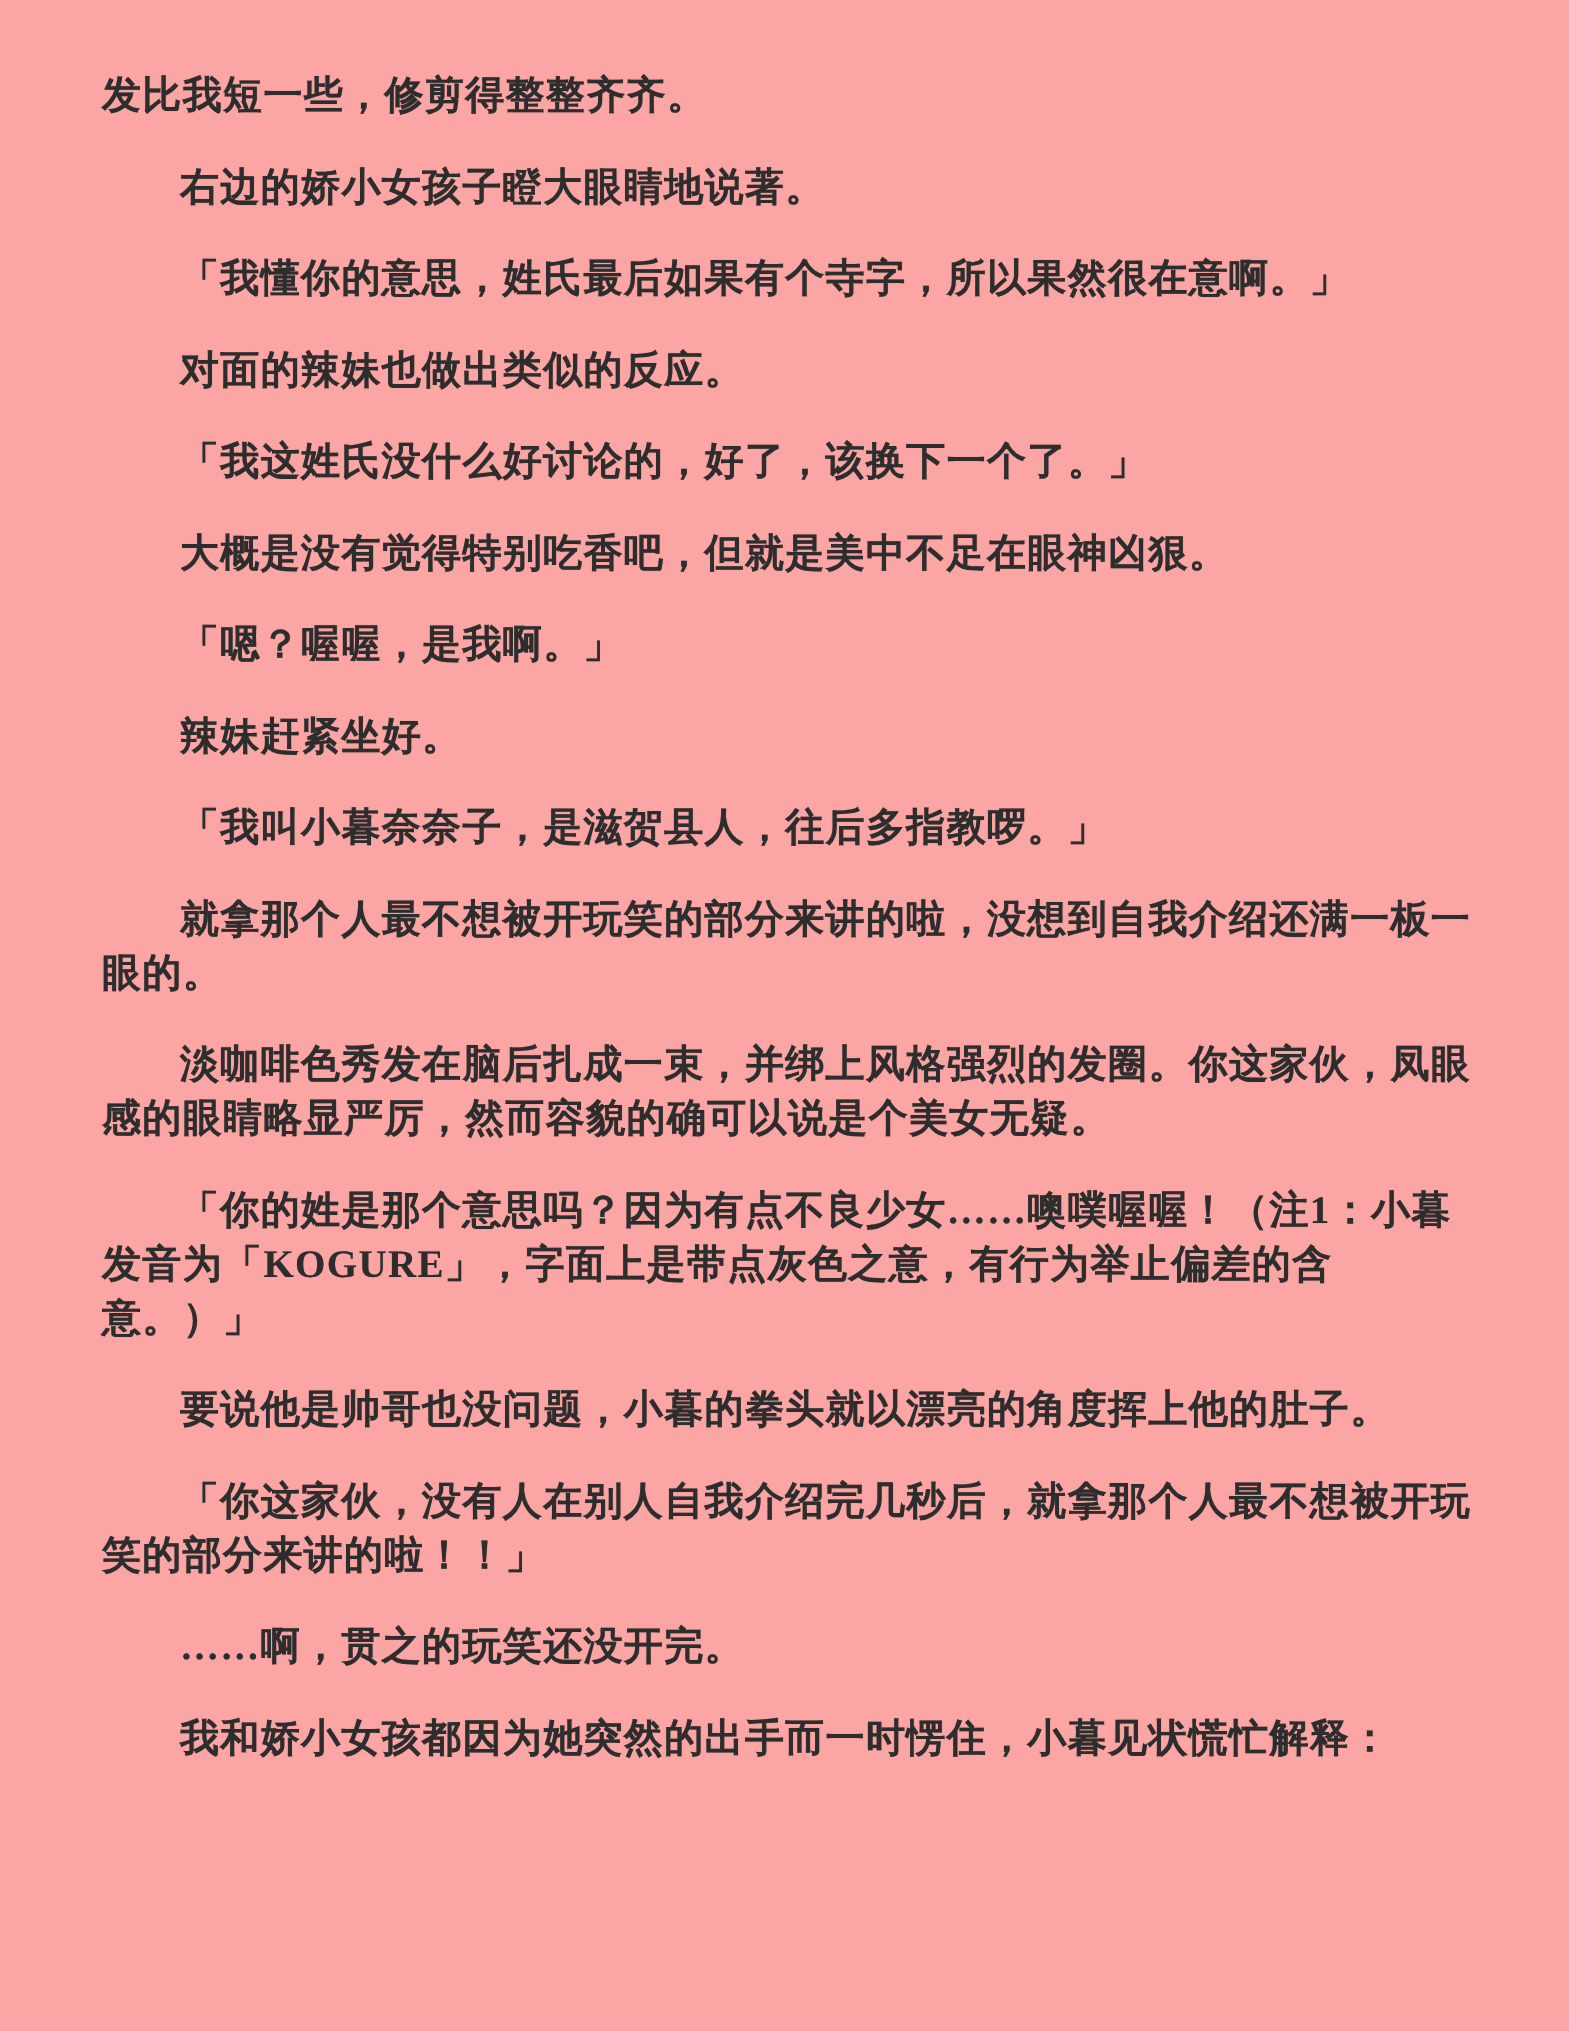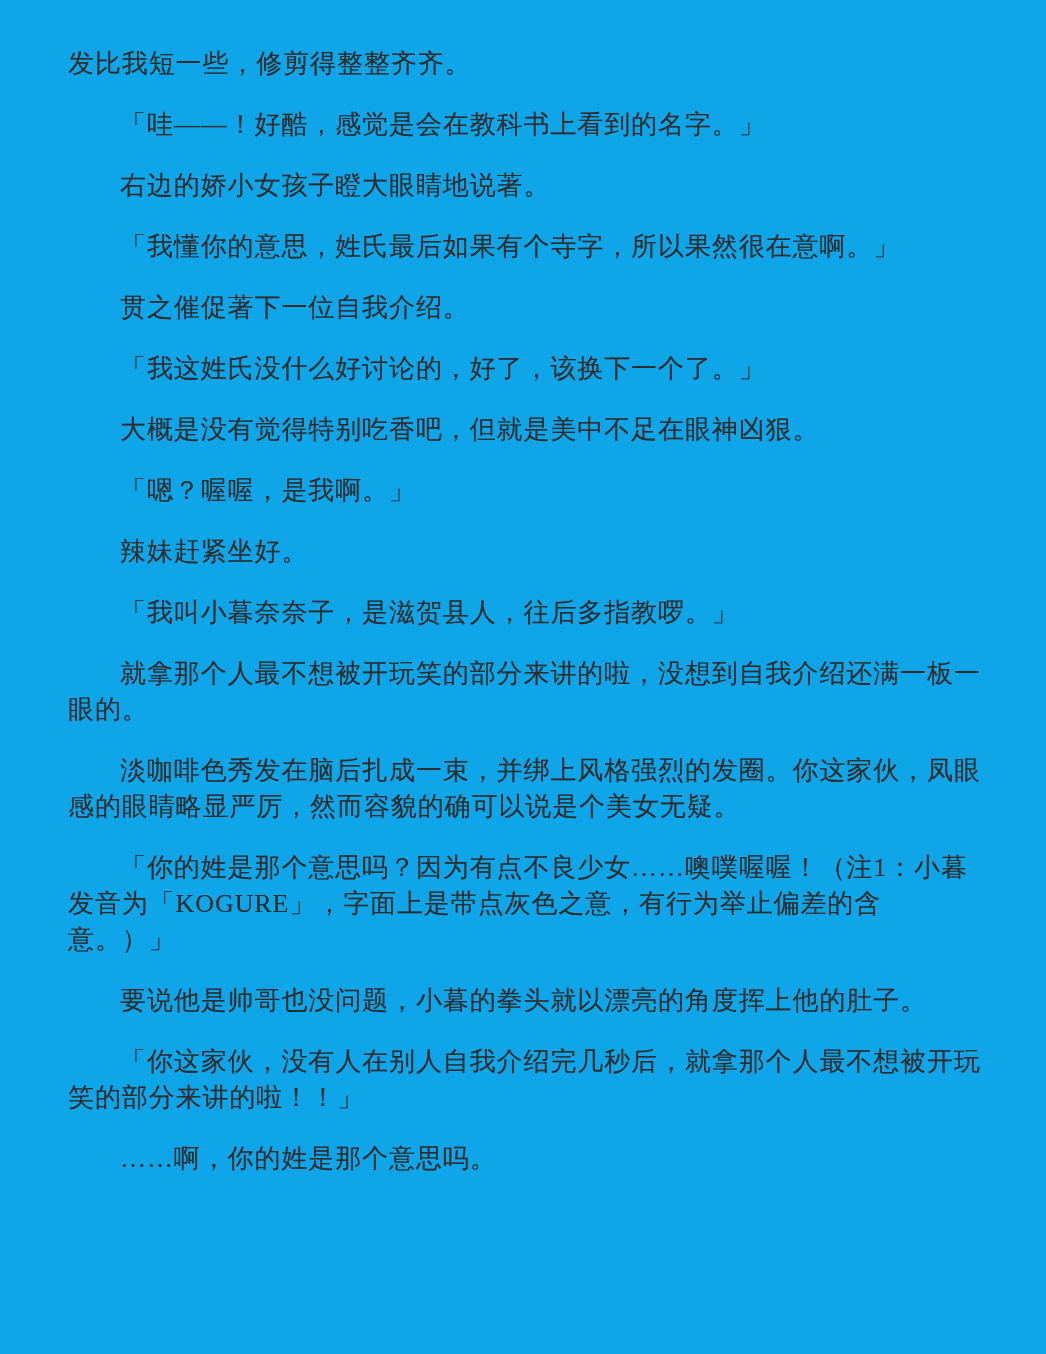--- a/index.html
+++ b/index.html
@@ -33,32 +33,32 @@
     text-shadow: 0 0 0.5px rgba(45,45,45,0.45);
     word-break: break-all;
   }
   .para.no-indent {
     text-indent: 0;
   }
 </style>
 </head>
 <body>
 
-<main class="page" style="background: #0ea5e9;">
+<main class="page" style="background: #fca5a5; font-weight: bold;">
   <section class="text-block" id="paragraph-container" style="color: rgb(45, 45, 45);">
       <p class="para no-indent">发比我短一些，修剪得整整齐齐。</p>
-      <p class="para">「哇——！好酷，感觉是会在教科书上看到的名字。」</p>
       <p class="para">右边的娇小女孩子瞪大眼睛地说著。</p>
       <p class="para">「我懂你的意思，姓氏最后如果有个寺字，所以果然很在意啊。」</p>
-      <p class="para">贯之催促著下一位自我介绍。</p>
+      <p class="para">对面的辣妹也做出类似的反应。</p>
       <p class="para">「我这姓氏没什么好讨论的，好了，该换下一个了。」</p>
       <p class="para">大概是没有觉得特别吃香吧，但就是美中不足在眼神凶狠。</p>
       <p class="para">「嗯？喔喔，是我啊。」</p>
       <p class="para">辣妹赶紧坐好。</p>
       <p class="para">「我叫小暮奈奈子，是滋贺县人，往后多指教啰。」</p>
       <p class="para">就拿那个人最不想被开玩笑的部分来讲的啦，没想到自我介绍还满一板一眼的。</p>
       <p class="para">淡咖啡色秀发在脑后扎成一束，并绑上风格强烈的发圈。你这家伙，凤眼感的眼睛略显严厉，然而容貌的确可以说是个美女无疑。</p>
       <p class="para">「你的姓是那个意思吗？因为有点不良少女……噢噗喔喔！（注1：小暮发音为「KOGURE」，字面上是带点灰色之意，有行为举止偏差的含意。）」</p>
       <p class="para">要说他是帅哥也没问题，小暮的拳头就以漂亮的角度挥上他的肚子。</p>
       <p class="para">「你这家伙，没有人在别人自我介绍完几秒后，就拿那个人最不想被开玩笑的部分来讲的啦！！」</p>
-      <p class="para">……啊，你的姓是那个意思吗。</p>
+      <p class="para">……啊，贯之的玩笑还没开完。</p>
+      <p class="para">我和娇小女孩都因为她突然的出手而一时愣住，小暮见状慌忙解释：</p>
     </section>
 </main>
 
 </body></html>

